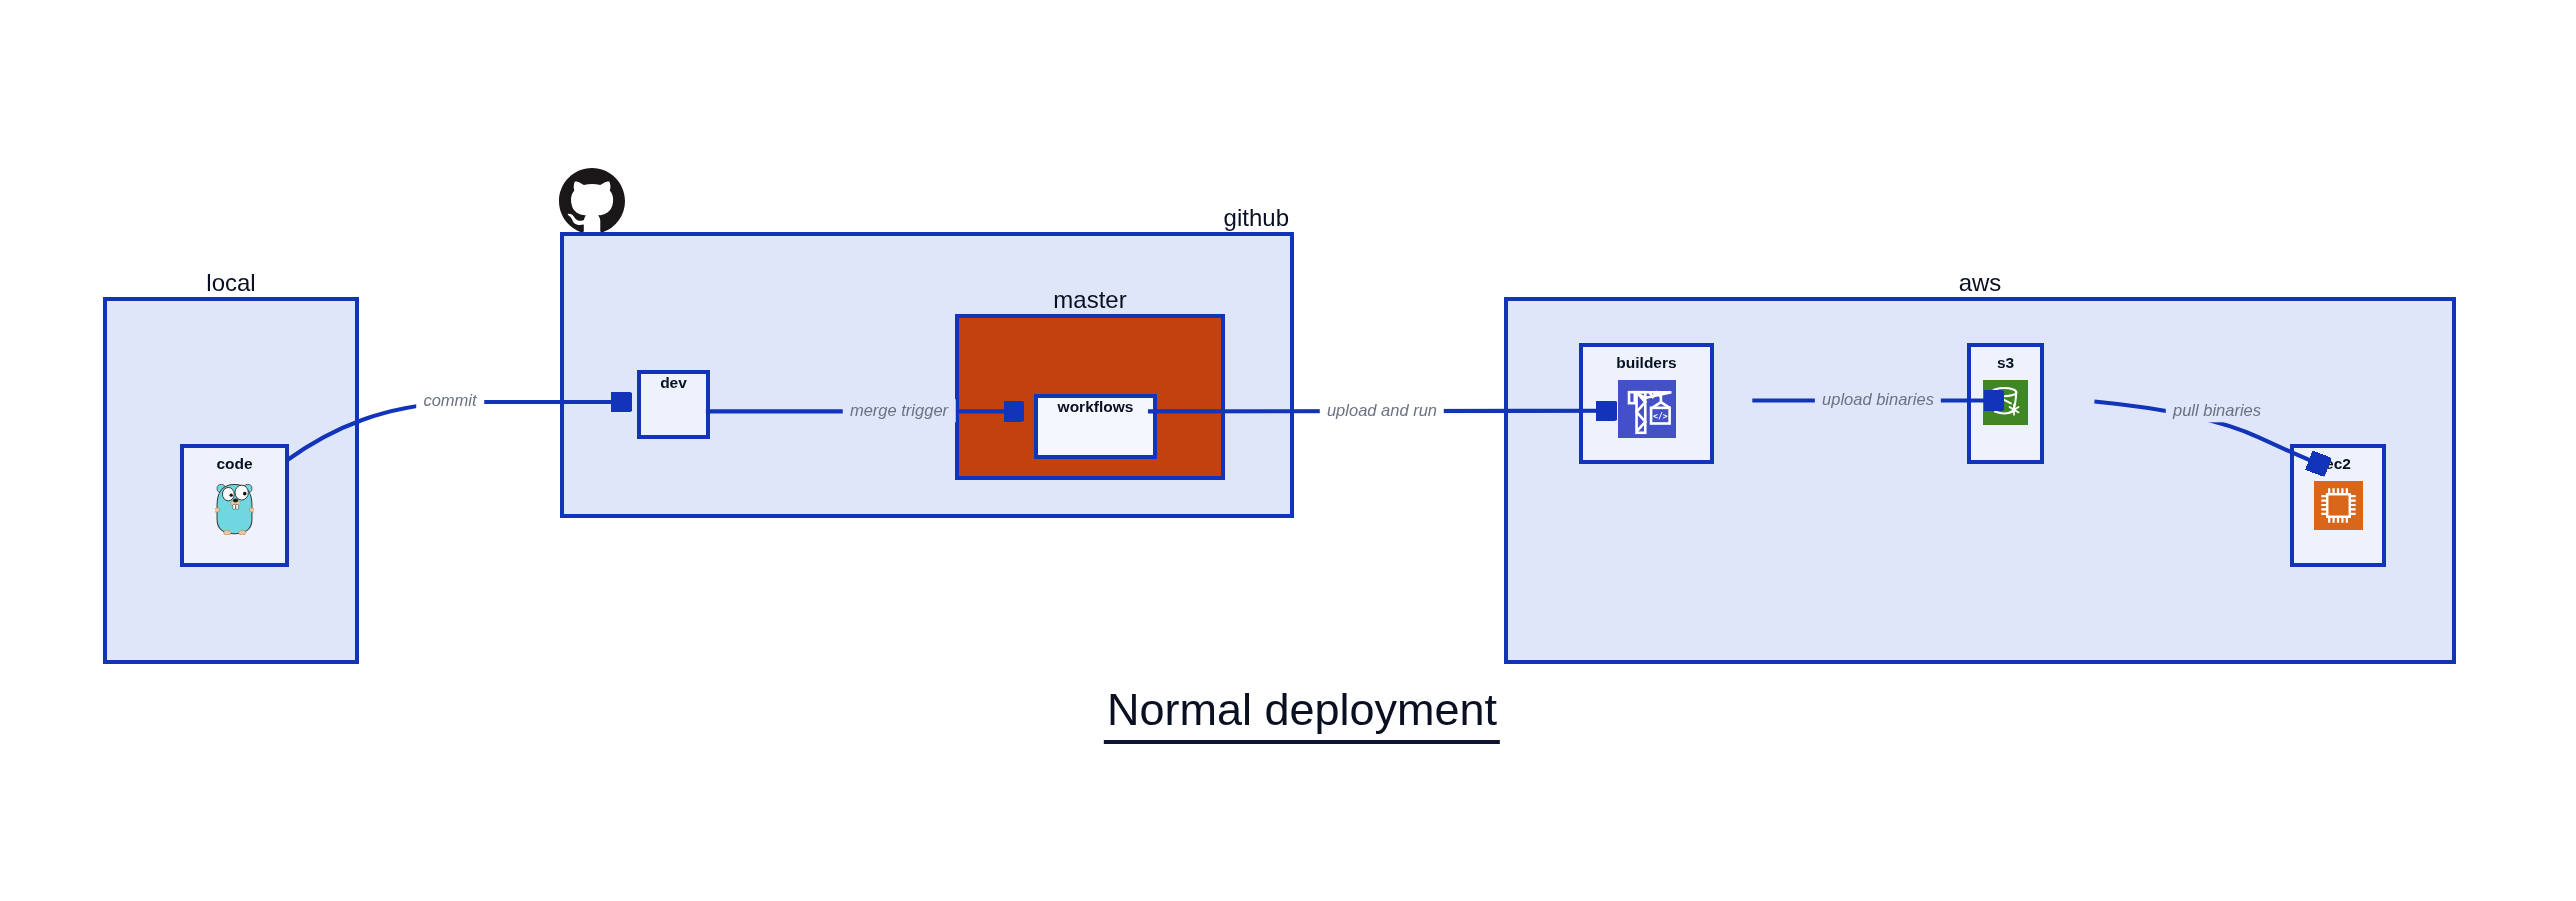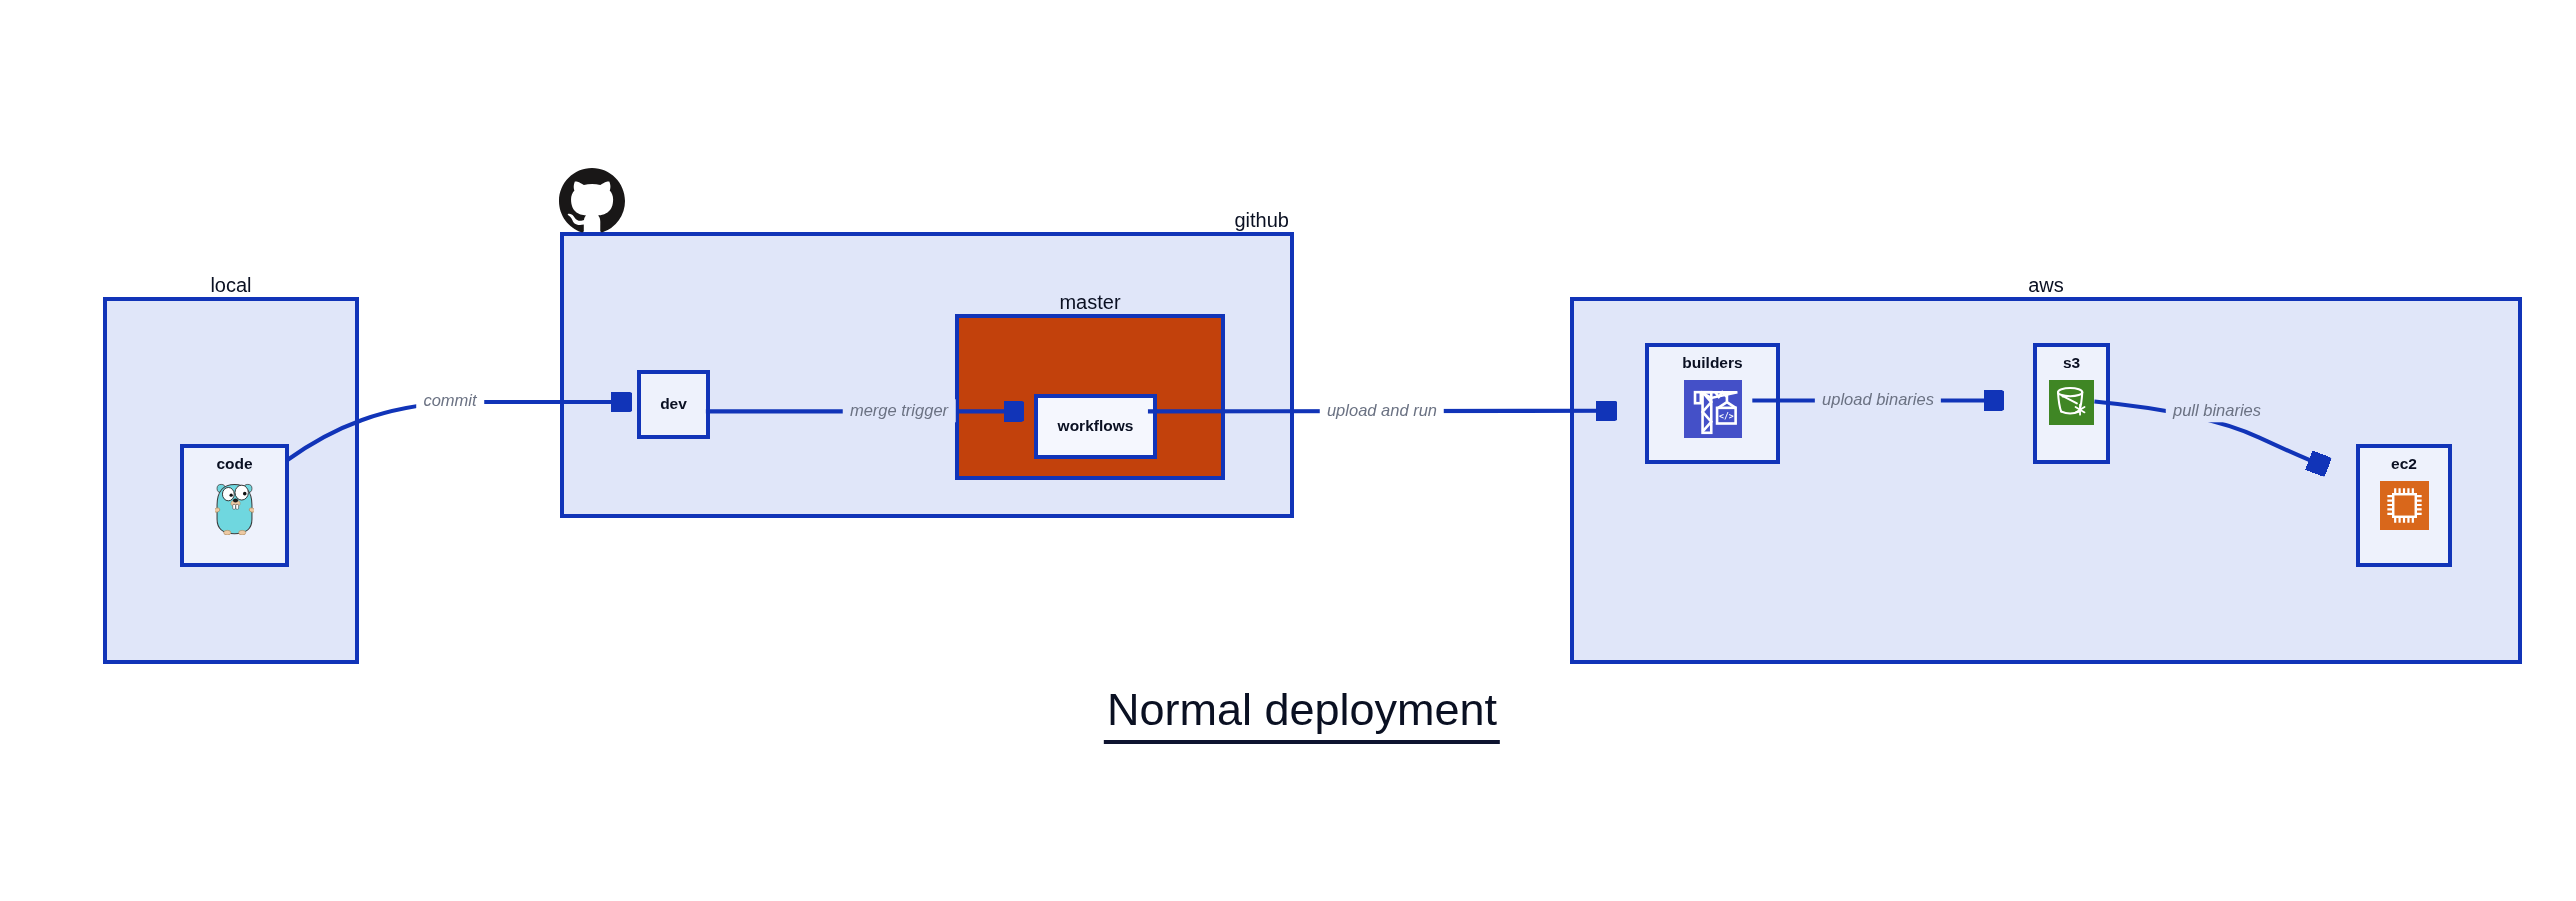--- a/index.html
+++ b/index.html
@@ -3,25 +3,25 @@
 <meta charset="utf-8">
 <style>
   html,body{margin:0;padding:0;background:#ffffff;}
   #canvas{position:relative;width:2604px;height:902px;background:#ffffff;
           font-family:"Liberation Sans",sans-serif;overflow:hidden;}
 
   .container{position:absolute;background:#e0e6f9;border:4.6px solid #1134b8;box-sizing:border-box;}
   .subcontainer{position:absolute;background:#c2410c;border:4.6px solid #1134b8;box-sizing:border-box;}
   .node{position:absolute;background:#eef2fc;border:4.1px solid #1134b8;box-sizing:border-box;
         display:flex;flex-direction:column;align-items:center;}
-  .node.v-center{justify-content:center;}
+  .node.v-center{justify-content:flex-start;}
   .node.v-top{justify-content:flex-start;padding-top:7.2px;}
   .node.lightest{background:#f5f7fe;}
 
-  .container-label{position:absolute;bottom:100%;margin-bottom:6.2px;font-size:20px;
+  .container-label{position:absolute;bottom:100%;margin-bottom:6.2px;font-size:24px;
                    color:#0a1022;white-space:nowrap;line-height:1;}
   .lbl-center{left:50%;transform:translateX(-50%);}
   .lbl-right{right:1px;}
 
   .node-label{font-weight:bold;font-size:15.5px;color:#0a1022;line-height:1.2;}
 
   .edge-label{position:absolute;transform:translate(-50%,-50%);font-style:italic;
               font-size:16.5px;color:#6b7283;padding:1px 7.2px;white-space:nowrap;line-height:1.3;}
   .bg-white{background:#ffffff;}
   .bg-fill{background:#e0e6f9;}
@@ -82,21 +82,21 @@
     </div>
 
     <div class="subcontainer" style="left:391px;top:78px;width:270px;height:166px;">
       <div class="container-label lbl-center">master</div>
       <div class="node v-center lightest" style="left:75px;top:76px;width:123px;height:65px;">
         <div class="node-label">workflows</div>
       </div>
     </div>
   </div>
 
-  <div class="container" style="left:1570px;top:297px;width:952px;height:367px;padding-left:15px;">
+  <div class="container" style="left:1504px;top:297px;width:952px;height:367px;padding-left:15px;">
     <div class="container-label lbl-center">aws</div>
 
     <div class="node v-top" style="left:71px;top:42px;width:135px;height:121px;">
       <div class="node-label">builders</div>
       <div class="icon-wrap">
         <svg width="58" height="58" viewBox="0 0 100 100">
           <rect x="0" y="0" width="100" height="100" fill="#4450c8"></rect>
           <g stroke="#ffffff" stroke-width="4.5" fill="none">
             <rect x="19" y="21" width="10" height="19"></rect>
             <rect x="32" y="21" width="15" height="70"></rect>

